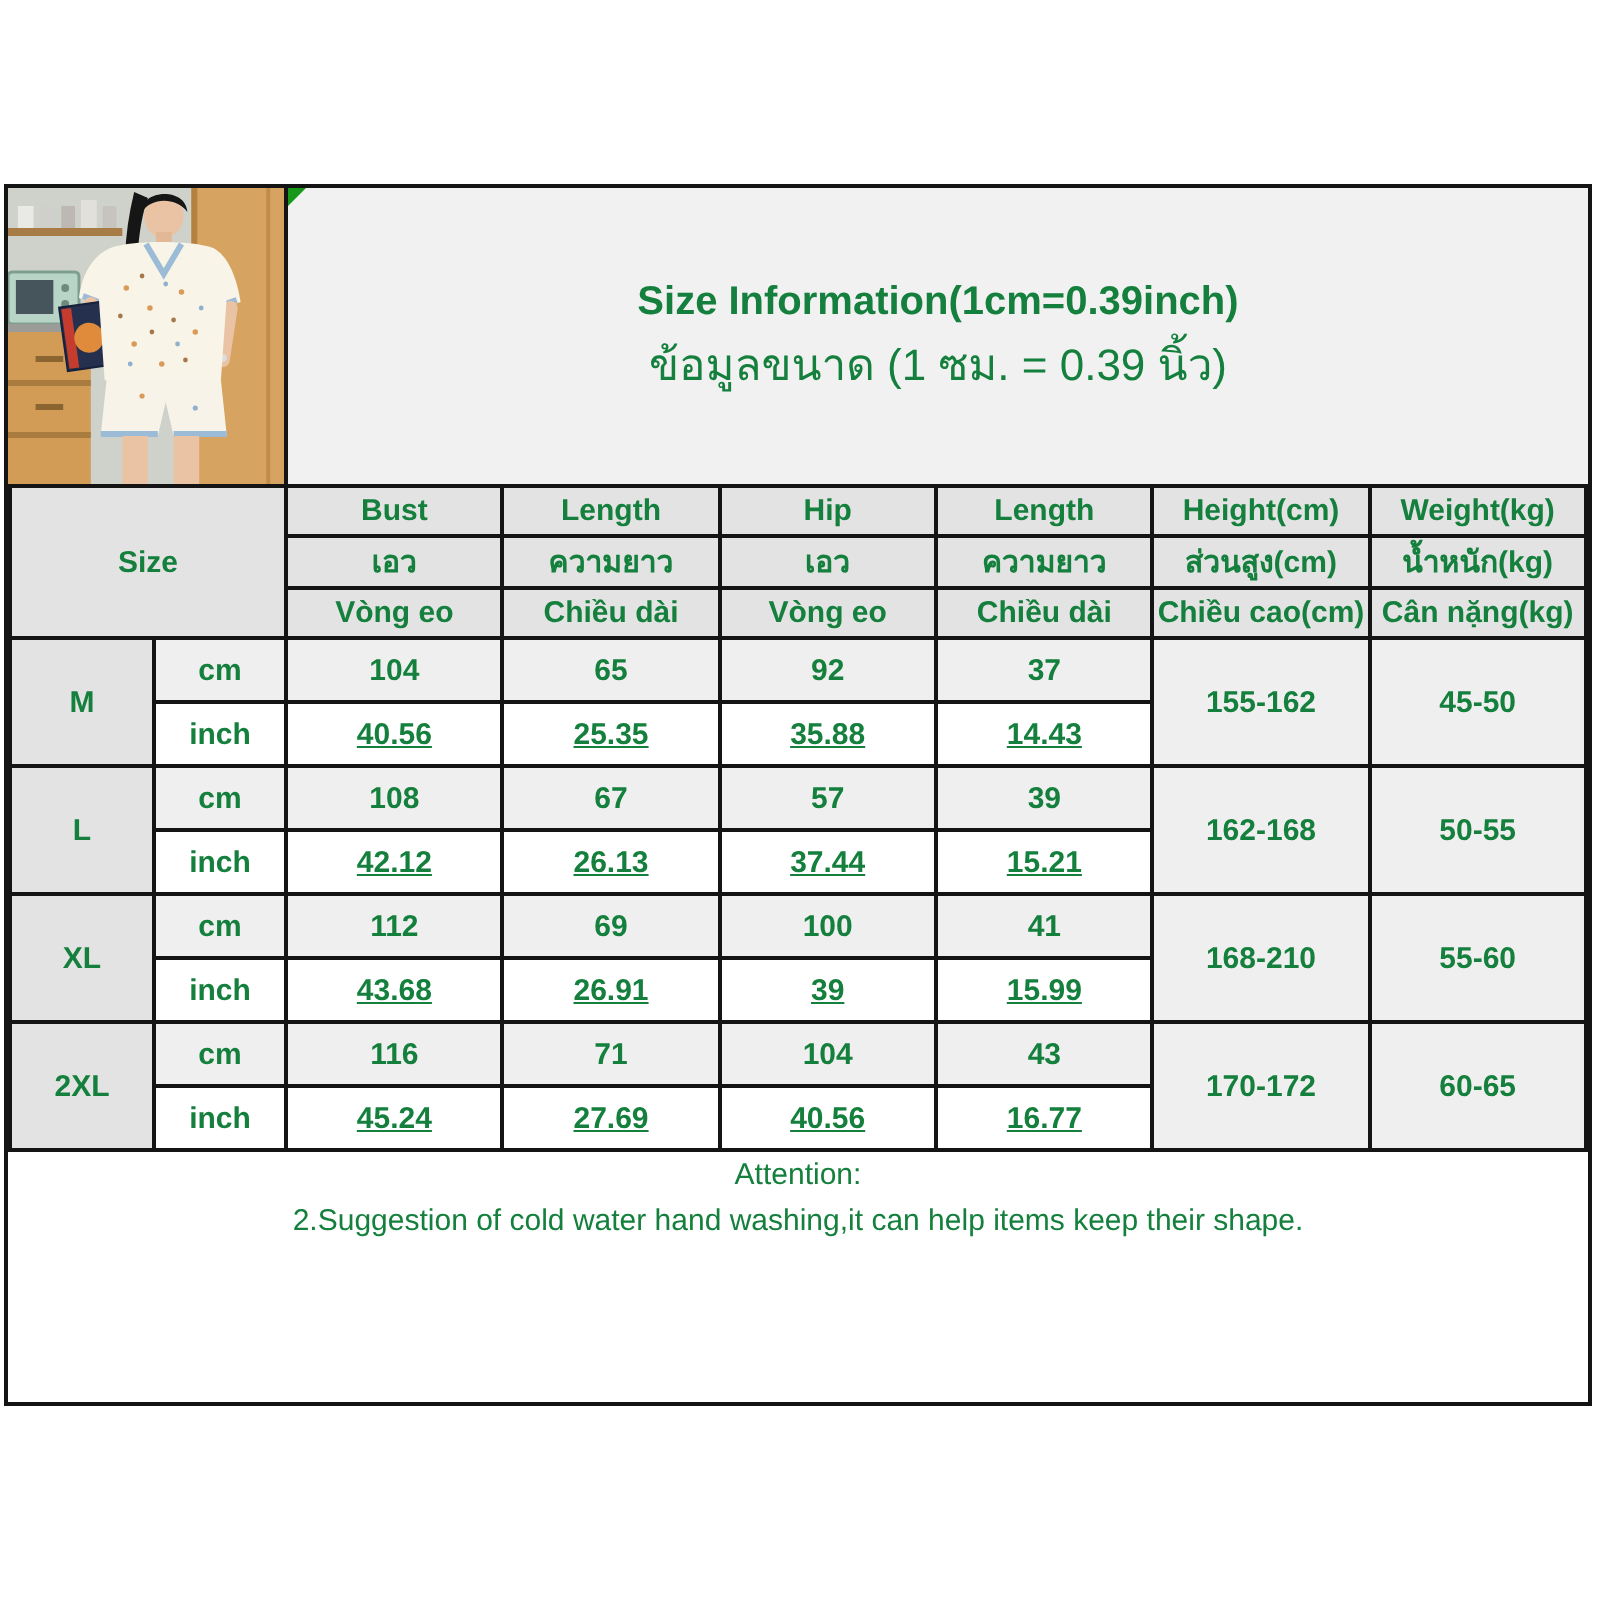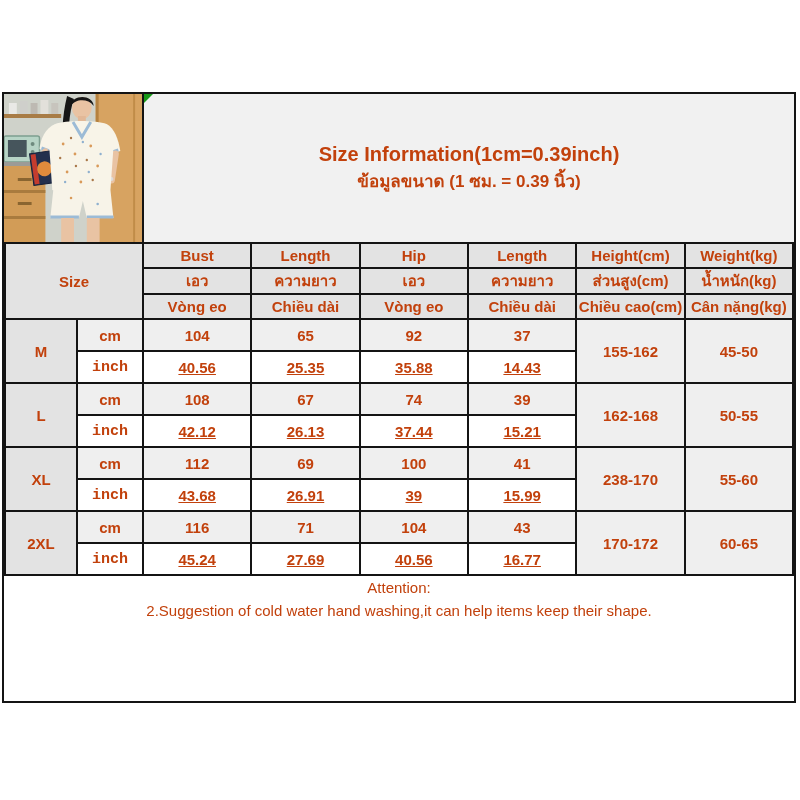--- a/index.html
+++ b/index.html
@@ -1,43 +1,43 @@
 <!DOCTYPE html>
 <html><head>
 <meta charset="utf-8">
 <style>
   html,body{margin:0;padding:0;background:#fff;}
   .canvas{position:relative;width:800px;height:800px;background:#ffffff;overflow:hidden;
-          font-family:"Liberation Sans","DejaVu Sans",sans-serif;color:#c2410c;}
+          font-family:"Liberation Sans","DejaVu Sans",sans-serif;color:#15803d;}
   .content-box{position:absolute;left:2px;top:92px;width:794px;height:611px;
                border:2px solid #141414;box-sizing:border-box;background:#fff;
                display:flex;flex-direction:column;}
   
   .top-band{display:flex;height:148px;flex:0 0 148px;}
   .photo{flex:0 0 140px;width:140px;border-right:2px solid #141414;box-sizing:border-box;
          position:relative;overflow:hidden;background:#cfd2ca;}
   .photo svg{display:block;width:100%;height:100%;}
   .title-area{flex:1;background:#f1f1f1;position:relative;display:flex;flex-direction:column;
               align-items:center;justify-content:center;text-align:center;}
   .flag{position:absolute;top:0;left:0;width:0;height:0;
         border-top:9px solid #189818;border-right:9px solid transparent;}
   .t1{font-size:20px;font-weight:bold;line-height:1.2;}
-  .t2{font-size:17px;font-weight:bold;line-height:1.35;margin-top:5px;}
+  .t2{font-size:22px;font-weight:normal;line-height:1.35;margin-top:5px;}
   .t3{font-size:19px;font-weight:bold;line-height:1.2;margin-top:5px;}
   
   table.size-table{width:100%;border-collapse:collapse;table-layout:fixed;flex:0 0 auto;}
   .size-table td,.size-table th{border:2px solid #141414;text-align:center;vertical-align:middle;
         padding:0;font-weight:bold;font-size:15px;overflow:hidden;white-space:nowrap;}
   .hrow{height:25px;}
   .drow{height:32px;}
   .corner{background:#e3e3e3;font-size:30px;font-weight:bold;margin-top:44px;}
   .size-table th{background:#e3e3e3;}
   .sz{background:#e3e3e3;font-size:16px;}
   .u-cm{background:#efefef;}
-  .u-in{background:#ffffff;font-family:Liberation Mono, monospace;}
+  .u-in{background:#ffffff;}
   .g{background:#efefef;}
   .w{background:#ffffff;text-decoration:underline;}
   .merge{background:#efefef;}
   
   .attention{flex:1;background:#fff;padding:1px 4px 0 4px;font-size:15px;line-height:1.5;text-align:center;}
 </style>
 </head>
 <body>
 
 <div class="canvas">
@@ -189,41 +189,41 @@
         <td class="w">25.35</td>
         <td class="w">35.88</td>
         <td class="w">14.43</td>
       </tr>
 
       <tr class="drow">
         <td class="sz" rowspan="2">L</td>
         <td class="unit u-cm">cm</td>
         <td class="g">108</td>
         <td class="g">67</td>
-        <td class="g">74</td>
+        <td class="g">57</td>
         <td class="g">39</td>
         <td class="merge" rowspan="2">162-168</td>
         <td class="merge" rowspan="2">50-55</td>
       </tr>
       <tr class="drow">
         <td class="unit u-in">inch</td>
         <td class="w">42.12</td>
         <td class="w">26.13</td>
         <td class="w">37.44</td>
         <td class="w">15.21</td>
       </tr>
 
       <tr class="drow">
         <td class="sz" rowspan="2">XL</td>
         <td class="unit u-cm">cm</td>
         <td class="g">112</td>
         <td class="g">69</td>
         <td class="g">100</td>
         <td class="g">41</td>
-        <td class="merge" rowspan="2">238-170</td>
+        <td class="merge" rowspan="2">168-210</td>
         <td class="merge" rowspan="2">55-60</td>
       </tr>
       <tr class="drow">
         <td class="unit u-in">inch</td>
         <td class="w">43.68</td>
         <td class="w">26.91</td>
         <td class="w">39</td>
         <td class="w">15.99</td>
       </tr>
 

